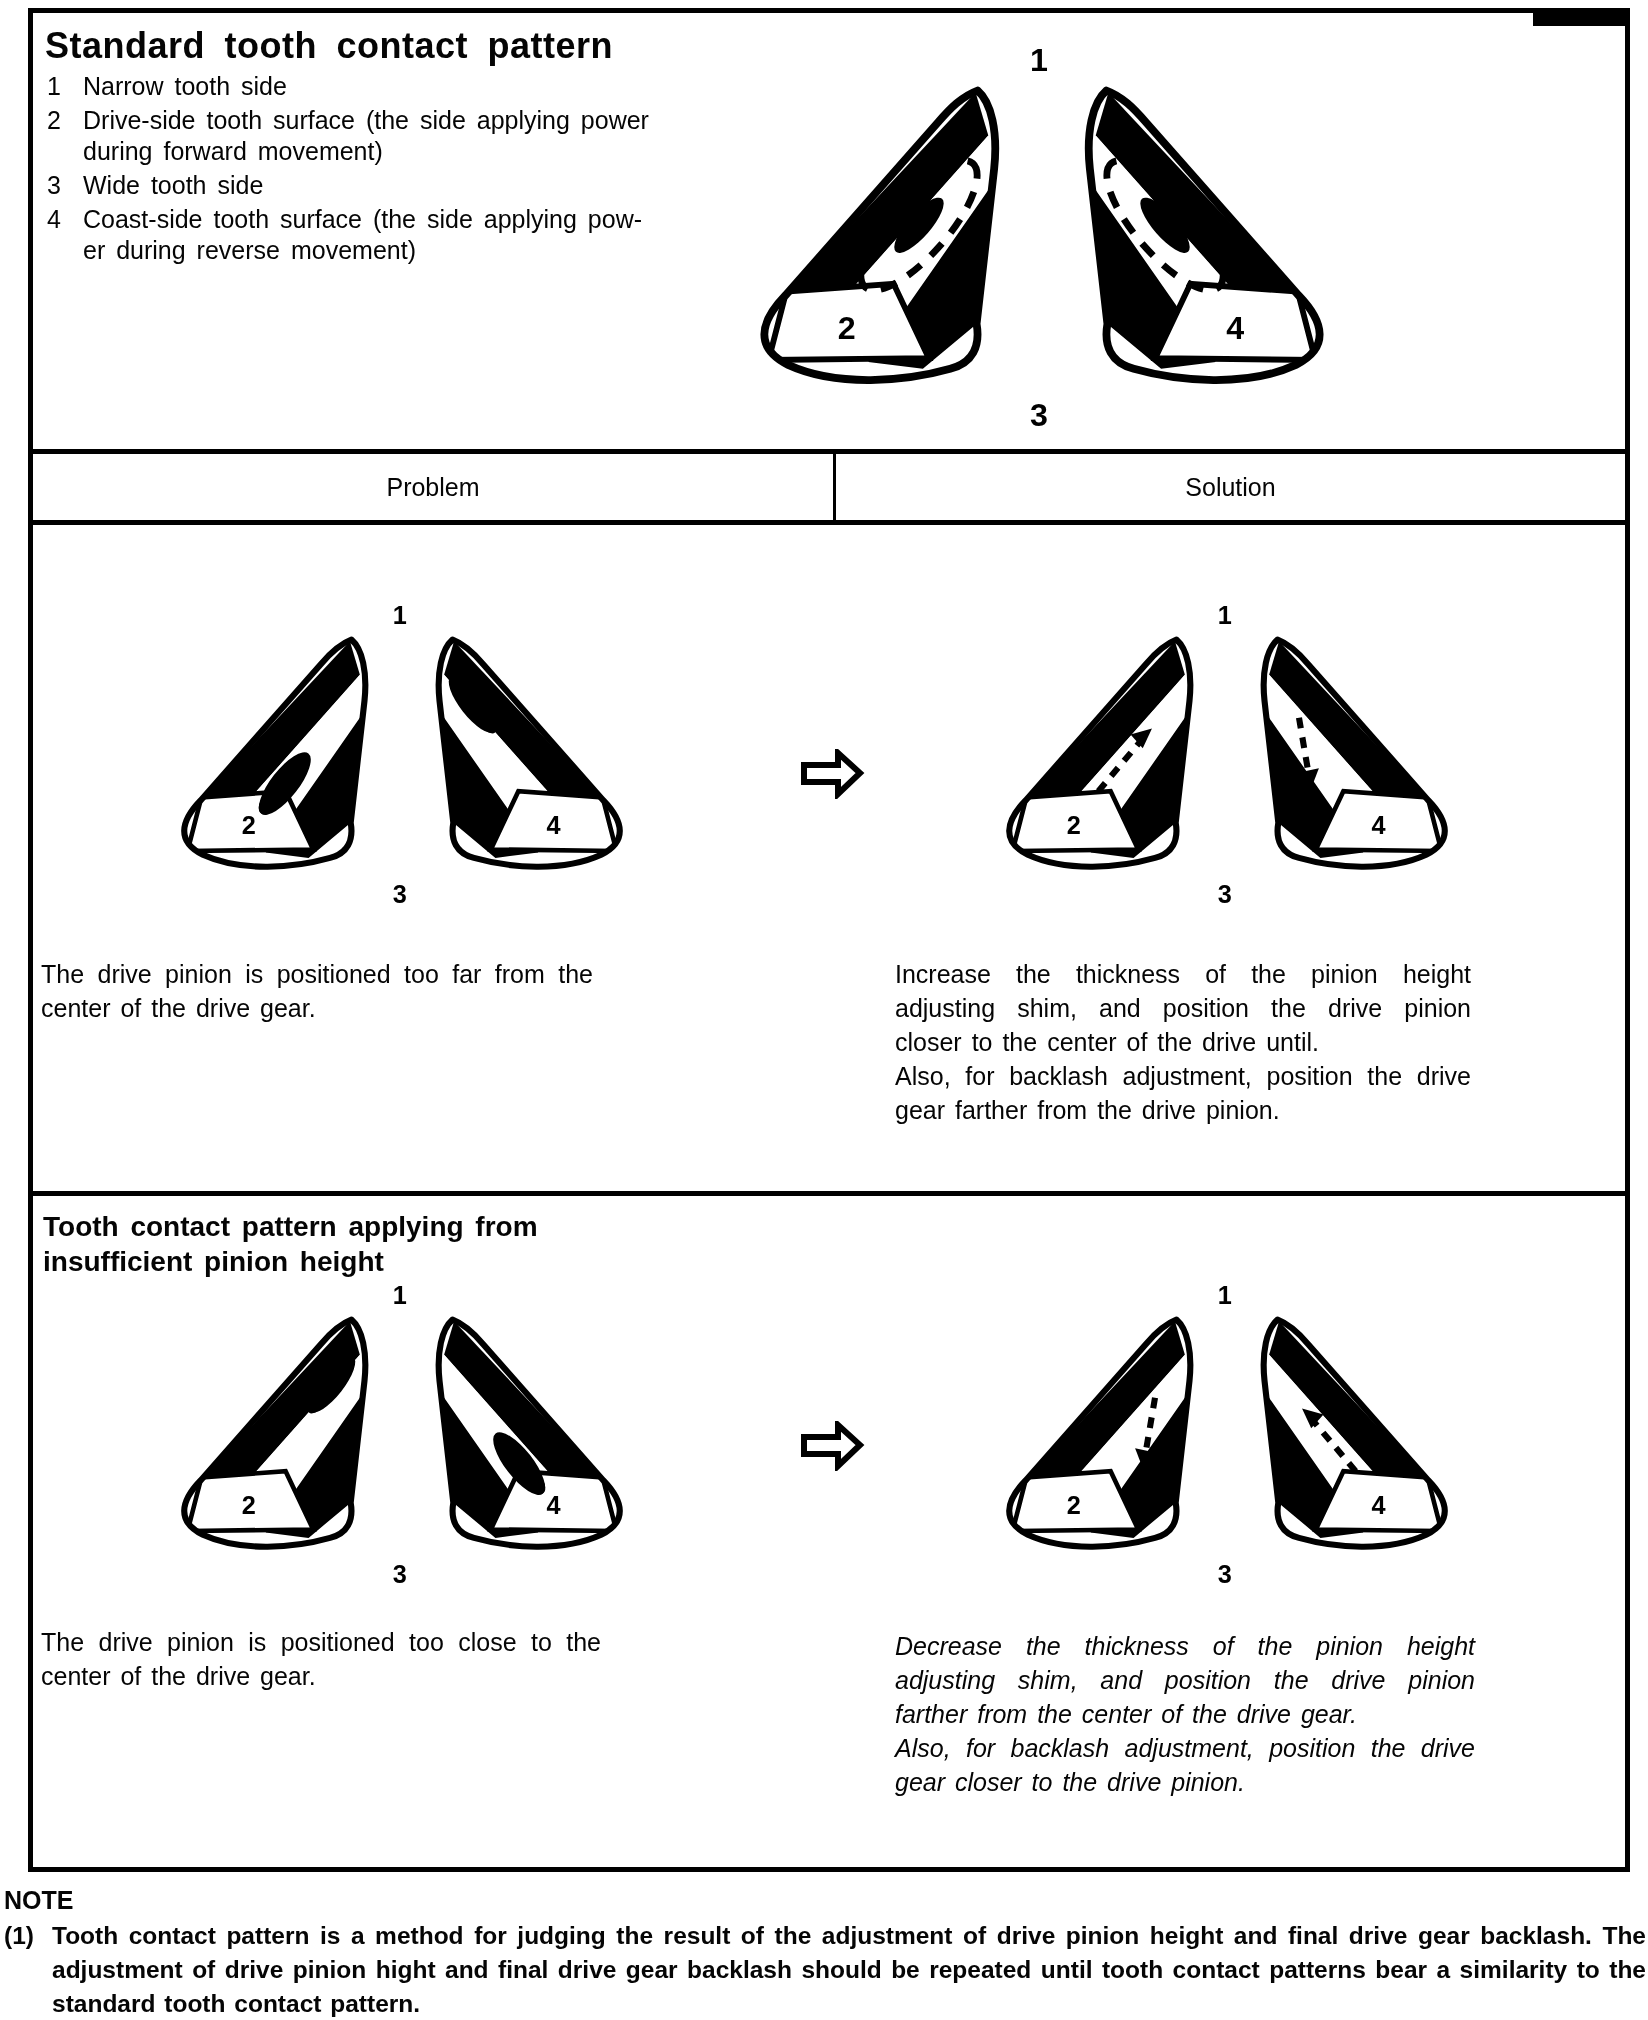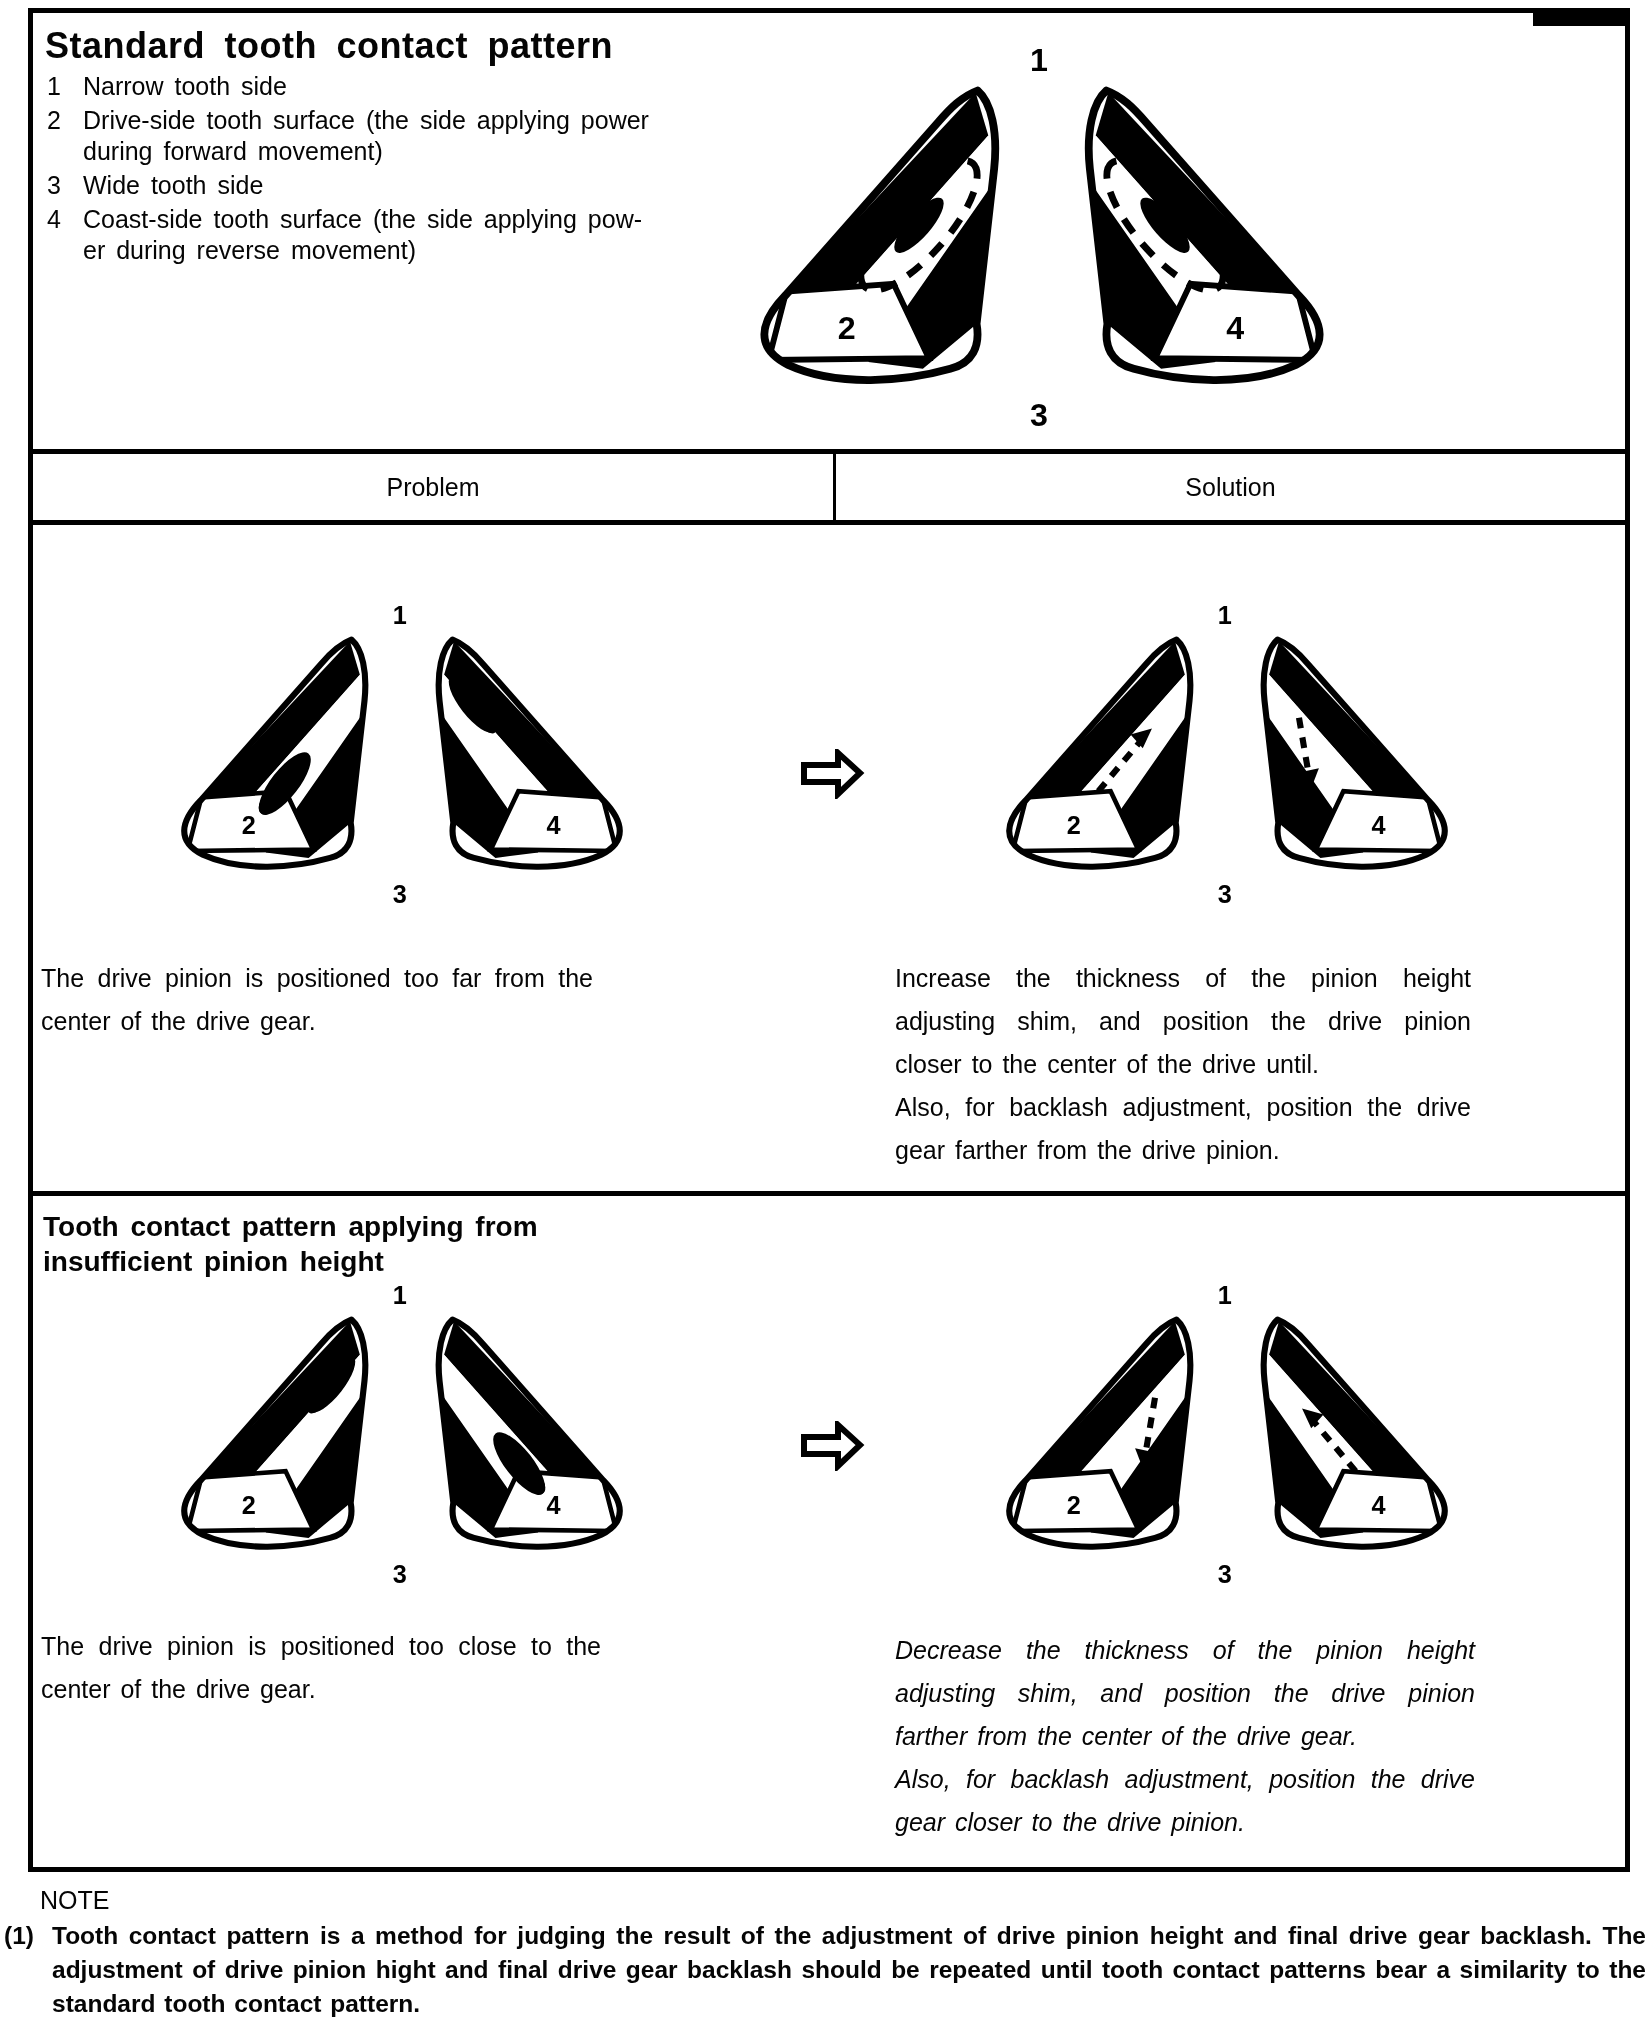--- a/index.html
+++ b/index.html
@@ -10,25 +10,25 @@
   .legend{position:absolute;left:14px;top:58px;width:610px;font-size:25px;line-height:31px;}
   .legend-item{display:grid;grid-template-columns:36px 1fr;margin-bottom:3px;}
   .legend-item .txt{white-space:pre-line;word-spacing:4px;}
   .diagram{position:absolute;}
   .hdr-band{position:absolute;left:0;top:436px;width:100%;height:66px;border-top:5px solid #000;border-bottom:5px solid #000;display:flex;box-sizing:content-box;}
   .hdr-cell{display:flex;align-items:center;justify-content:center;font-size:25px;word-spacing:2px;}
   .hdr-problem{width:800px;border-right:3px solid #000;text-align:right;}
   .hdr-solution{flex:1;}
   .hline{position:absolute;left:0;width:100%;height:5px;background:#000;}
   .row-heading{position:absolute;font-size:28px;font-weight:bold;line-height:35px;width:630px;word-spacing:4px;}
-  .body-text{position:absolute;font-size:25px;line-height:43px;text-align:justify;word-spacing:3px;}
+  .body-text{position:absolute;font-size:25px;line-height:34px;text-align:justify;word-spacing:3px;}
   .body-text div{margin:0;}
   .arrow-svg{position:absolute;}
   .note{position:absolute;left:4px;top:1886px;width:1642px;}
-  .note-title{font-size:25px;font-weight:normal;margin-bottom:4px;margin-left:36px;}
+  .note-title{font-size:25px;font-weight:bold;margin-bottom:4px;}
   .note-item{display:grid;grid-template-columns:48px 1fr;font-size:24.5px;font-weight:bold;line-height:34px;text-align:justify;word-spacing:2px;}
   svg text{font-family:"Liberation Sans",sans-serif;}
 </style>
 </head>
 <body>
 
 <div class="tbl">
   <div class="corner-blotch"></div>
 
   <div class="sec-title">Standard tooth contact pattern</div>

